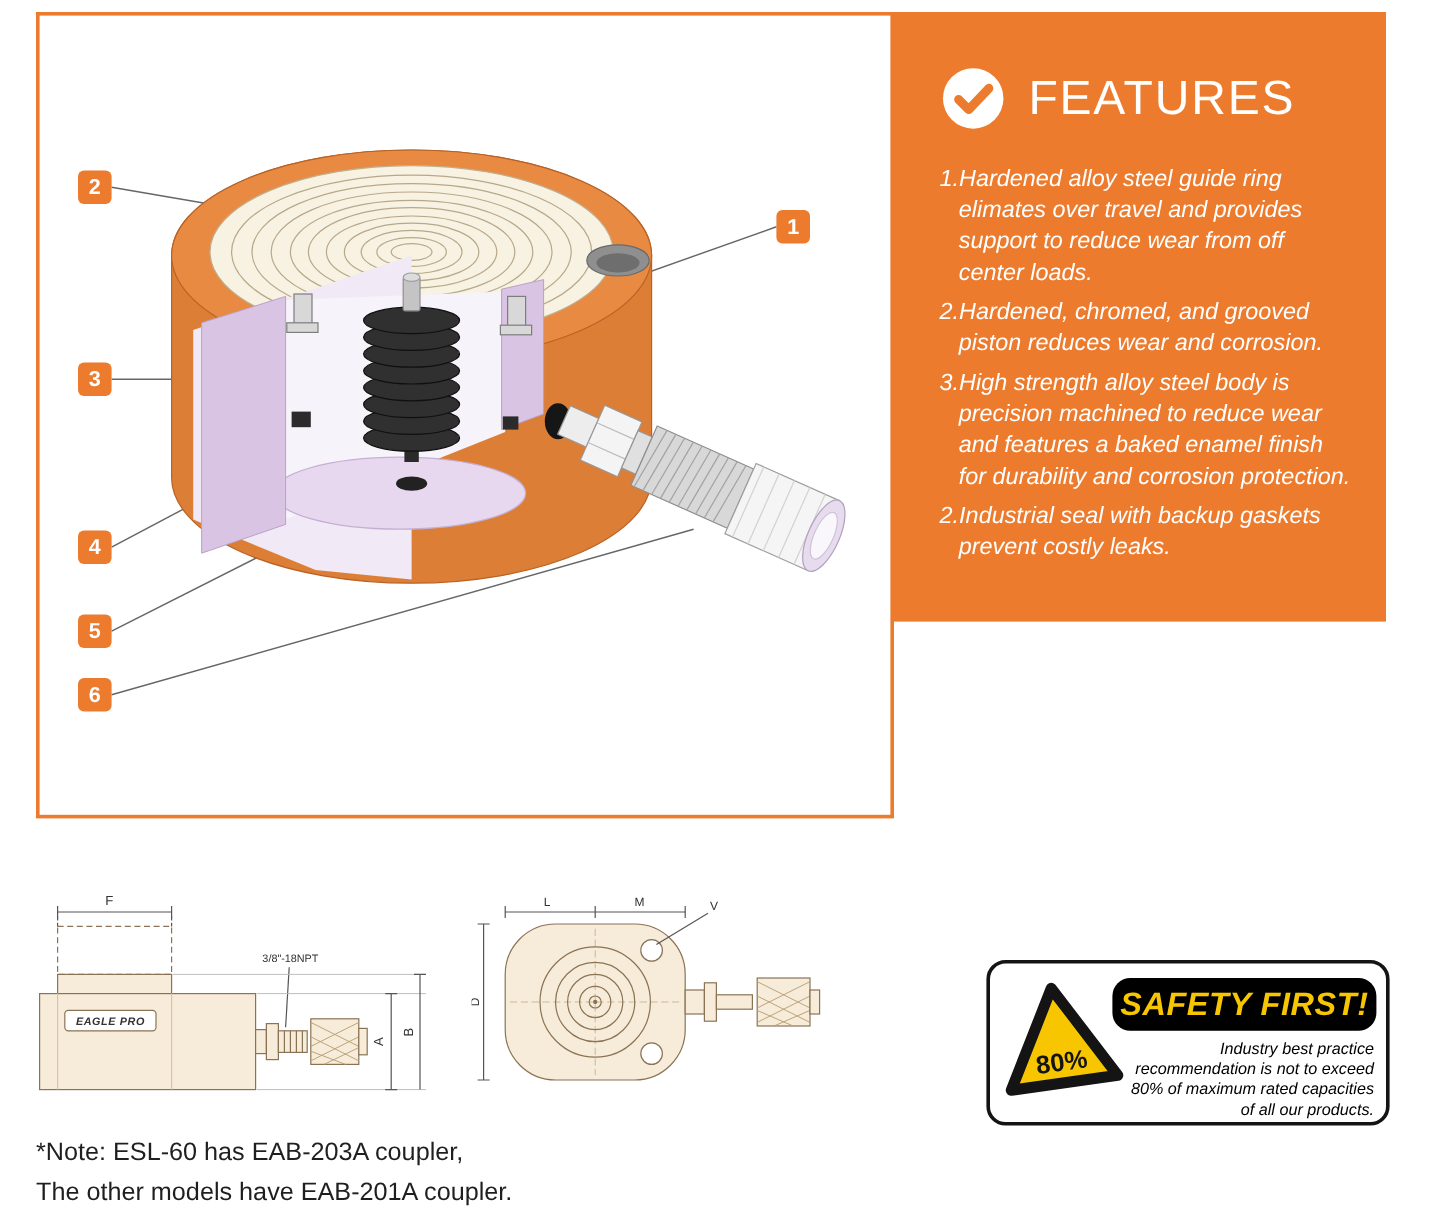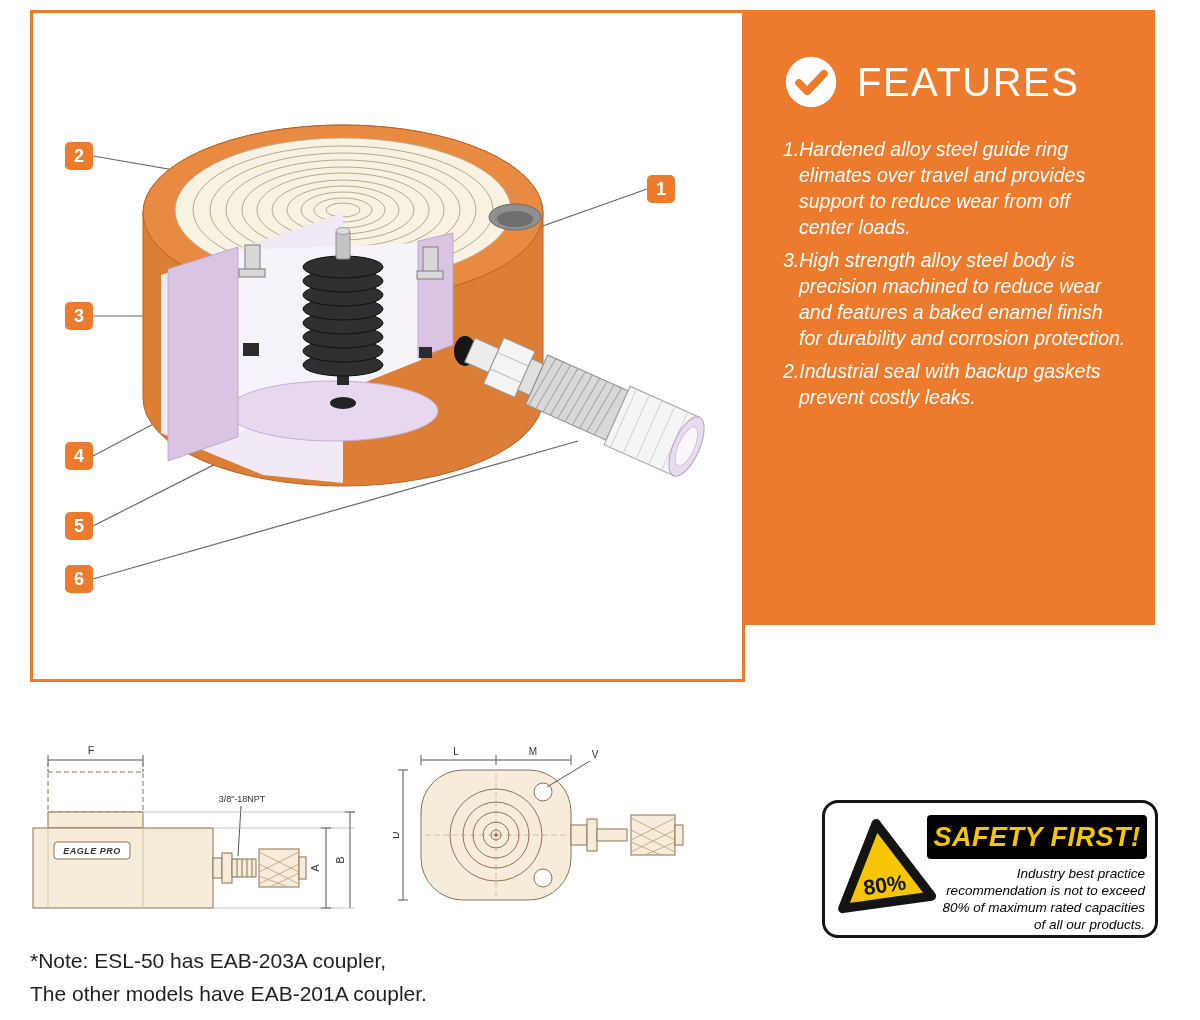--- a/index.html
+++ b/index.html
@@ -6,38 +6,38 @@
   body{font-family:"Liberation Sans",sans-serif;}
   .page{position:relative;width:1200px;height:1020px;background:#fff;overflow:hidden;}
 
   
   .top-block{position:absolute;left:30px;top:10px;width:1125px;height:672px;display:flex;}
   .diagram-box{position:relative;width:715px;height:672px;background:#fff;border:3px solid #ed7b2d;box-sizing:border-box;}
   .illustration{position:absolute;left:0;top:0;}
   .callout{position:absolute;width:28px;height:28px;background:#ed7b2d;border-radius:5px;color:#fff;
            font-size:18px;font-weight:bold;display:flex;align-items:center;justify-content:center;}
 
-  .features-panel{width:410px;height:615px;background:#ed7b2d;color:#fff;box-sizing:border-box;padding:44px 28px 0 38px;}
+  .features-panel{width:410px;height:508px;background:#ed7b2d;color:#fff;box-sizing:border-box;padding:44px 28px 0 38px;}
   .features-header{display:flex;align-items:center;gap:18px;}
   .check-icon{width:56px;height:56px;flex:0 0 auto;}
   .features-title{font-size:40px;font-weight:500;letter-spacing:1.5px;}
   .features-list{list-style:none;margin:26px 0 0;padding:0;font-size:19.5px;line-height:26px;}
   .features-list li{padding-left:16px;text-indent:-16px;margin-bottom:7px;font-style:italic;}
 
   
   .drawing{position:absolute;}
   .side-view{left:28px;top:742px;}
   .top-view{left:393px;top:746px;}
   svg text{font-family:"Liberation Sans",sans-serif;}
 
   
   .safety-badge{position:absolute;left:822px;top:800px;width:336px;height:138px;background:#fff;
                 border:3px solid #141414;border-radius:16px;box-sizing:border-box;}
   .safety-triangle{position:absolute;left:4px;top:10px;width:106px;height:106px;transform:rotate(-8deg);}
-  .safety-band{position:absolute;left:102px;top:12px;right:8px;height:44px;background:#000;border-radius:4px;
+  .safety-band{position:absolute;left:102px;top:12px;right:8px;height:44px;background:#000;border-radius:15px;
                display:flex;align-items:center;justify-content:center;}
   .safety-title{color:#f7c600;font-size:27px;font-weight:bold;font-style:italic;letter-spacing:.5px;white-space:nowrap;}
   .safety-body{position:absolute;left:104px;right:10px;top:62px;text-align:right;font-style:italic;
                font-size:13.5px;line-height:17px;color:#000;font-weight:500;}
 
   
   .note{position:absolute;left:30px;top:944px;font-size:21px;color:#1f1f1f;line-height:33px;}
 </style>
 </head>
 <body>
@@ -174,20 +174,21 @@
     <div class="features-panel">
       <div class="features-header">
         <svg class="check-icon" viewBox="0 0 60 60">
           <circle cx="30" cy="30" r="27" fill="#ffffff"></circle>
           <path d="M17,31 l9,9 l18,-19" fill="none" stroke="#ed7b2d" stroke-width="8" stroke-linecap="round" stroke-linejoin="round"></path>
         </svg>
         <div class="features-title">FEATURES</div>
       </div>
       <ul class="features-list">
         <li>1.Hardened alloy steel guide ring elimates over travel and provides support to reduce wear from off center loads.</li>
+        <li>2.Hardened, chromed, and grooved piston reduces wear and corrosion.</li>
         <li>3.High strength alloy steel body is precision machined to reduce wear and features a baked enamel finish for durability and corrosion protection.</li>
         <li>2.Industrial seal with backup gaskets prevent costly leaks.</li>
       </ul>
     </div>
   </div>
 
   <svg class="drawing side-view" width="350" height="178" viewBox="0 0 350 178">
 
     <g stroke="#555" stroke-width="1" fill="none">
       <line x1="20" y1="18" x2="115" y2="18"></line>
@@ -292,17 +293,17 @@
       <path d="M52,10 L96,88 L8,88 Z" fill="#f7c600" stroke="#141414" stroke-width="9" stroke-linejoin="round"></path>
       <text x="52" y="78" text-anchor="middle" font-size="21" font-weight="bold" fill="#141414">80%</text>
     </svg>
     <div class="safety-band">
       <span class="safety-title">SAFETY FIRST!</span>
     </div>
     <div class="safety-body">Industry best practice recommendation is not to exceed 80% of maximum rated capacities of all our products.</div>
   </div>
 
   <div class="note">
-    <div>*Note: ESL-50 has EAB-203A coupler,</div>
+    <div>*Note: ESL-60 has EAB-203A coupler,</div>
     <div>The other models have EAB-201A coupler.</div>
   </div>
 
 </div>
 
 </body></html>

